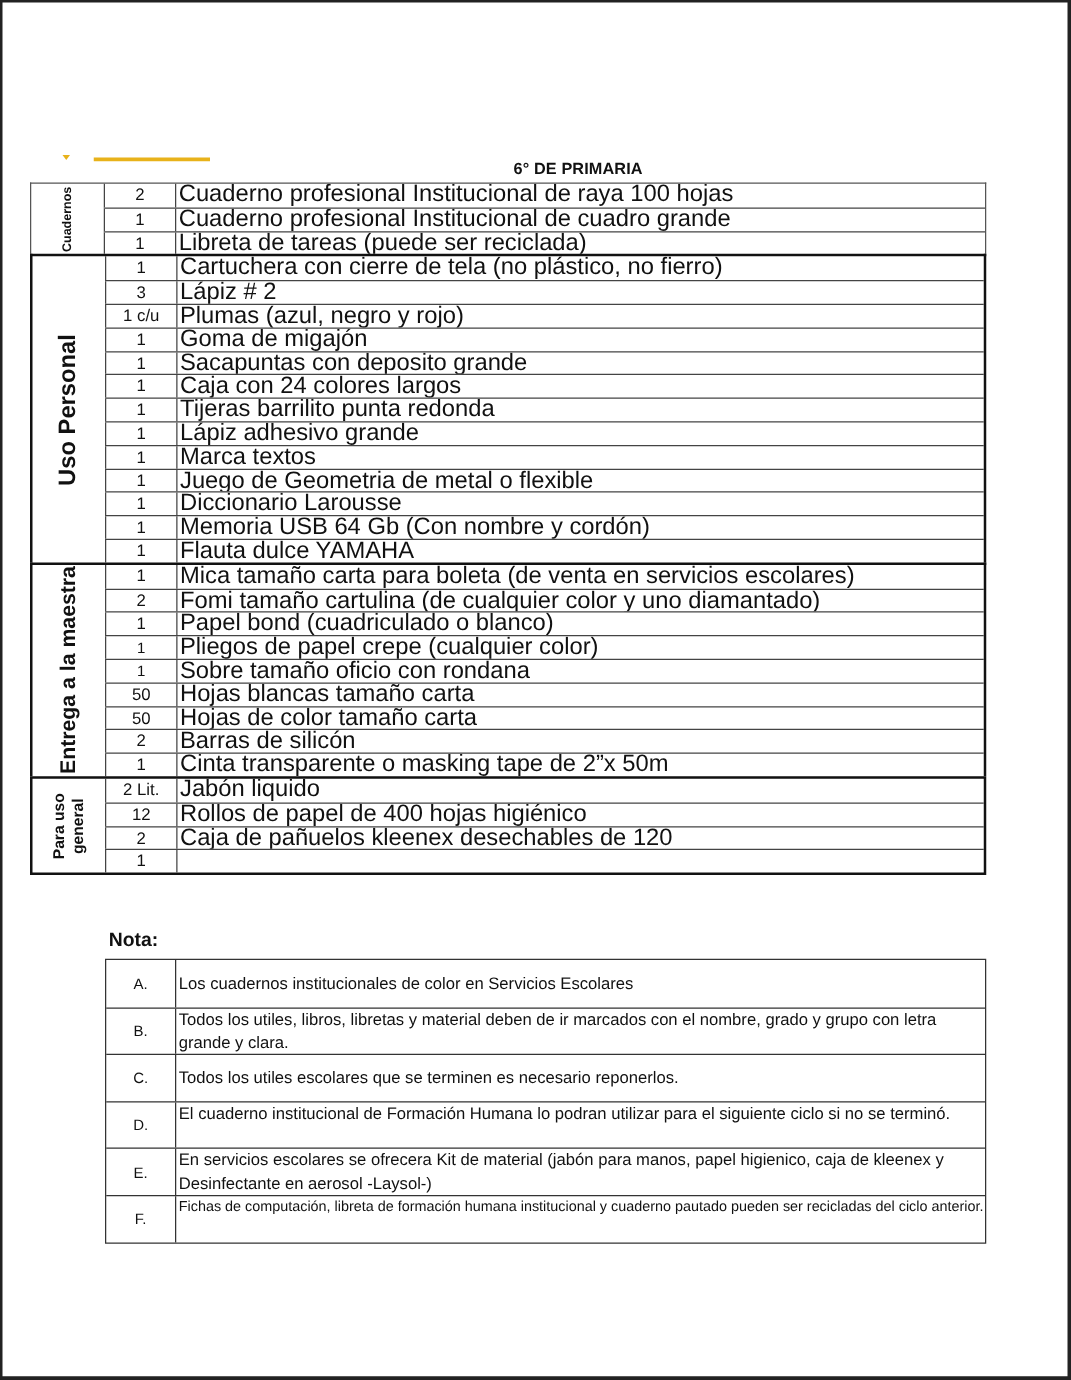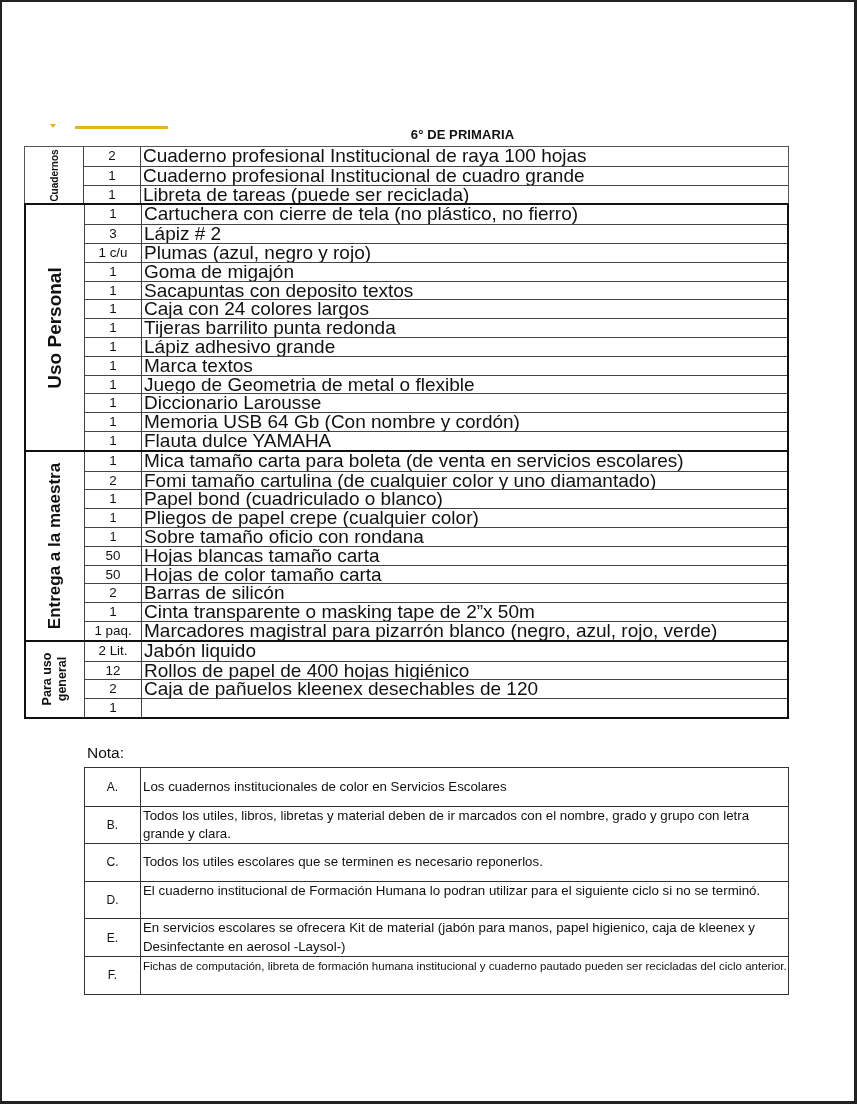--- a/index.html
+++ b/index.html
@@ -40,21 +40,21 @@
     .rows { margin-left: 58px; }
     .row { display: flex; height: 18.8px; border-top: 1px solid #444; }
     .row:first-child { border-top: none; }
     .qty {
       width: 58px; border-left: 1px solid #444; border-right: 1px solid #444;
       text-align: center; font-size: 13.4px; line-height: 18px;
     }
     .desc { flex: 1; padding-left: 2px; font-size: 19px; line-height: 18px; white-space: nowrap; overflow: hidden; }
     .qty.small { font-size: 12px; }
 
-    .nota-heading { position: absolute; left: 87px; top: 744px; font-size: 15.5px; font-weight: normal; }
+    .nota-heading { position: absolute; left: 87px; top: 744px; font-size: 15.5px; font-weight: bold; }
     .nota-table { position: absolute; left: 84px; top: 767px; width: 705px; border: 1px solid #333; }
     .nrow { display: flex; height: 37.6px; border-top: 1px solid #333; }
     .nrow:first-child { border-top: none; }
     .nletter {
       width: 56px; border-right: 1px solid #333; display: flex; align-items: center; justify-content: center;
       font-size: 12px;
     }
     .ntext { flex: 1; padding-left: 2px; font-size: 13.3px; line-height: 18.5px; display: flex; align-items: center; }
     .ntext.top { align-items: flex-start; padding-top: 0px; }
     .ntext.small { font-size: 11.5px; line-height: 18.5px; }
@@ -107,21 +107,21 @@
         <div class="row">
           <div class="qty">1 c/u</div>
           <div class="desc">Plumas (azul, negro y rojo)</div>
         </div>
         <div class="row">
           <div class="qty">1</div>
           <div class="desc">Goma de migajón</div>
         </div>
         <div class="row">
           <div class="qty">1</div>
-          <div class="desc">Sacapuntas con deposito textos</div>
+          <div class="desc">Sacapuntas con deposito grande</div>
         </div>
         <div class="row">
           <div class="qty">1</div>
           <div class="desc">Caja con 24 colores largos</div>
         </div>
         <div class="row">
           <div class="qty">1</div>
           <div class="desc">Tijeras barrilito punta redonda</div>
         </div>
         <div class="row">
@@ -184,24 +184,20 @@
           <div class="qty">50</div>
           <div class="desc">Hojas de color tamaño carta</div>
         </div>
         <div class="row">
           <div class="qty">2</div>
           <div class="desc">Barras de silicón</div>
         </div>
         <div class="row">
           <div class="qty">1</div>
           <div class="desc">Cinta transparente o masking tape de 2”x 50m</div>
-        </div>
-        <div class="row">
-          <div class="qty">1 paq.</div>
-          <div class="desc">Marcadores magistral para pizarrón blanco (negro, azul, rojo, verde)</div>
         </div>
       </div>
   </div>
 
   <div class="section sec-general">
     <div class="cat">
       <div class="cat-label">
         <div>Para uso</div>
         <div>general</div>
       </div>

